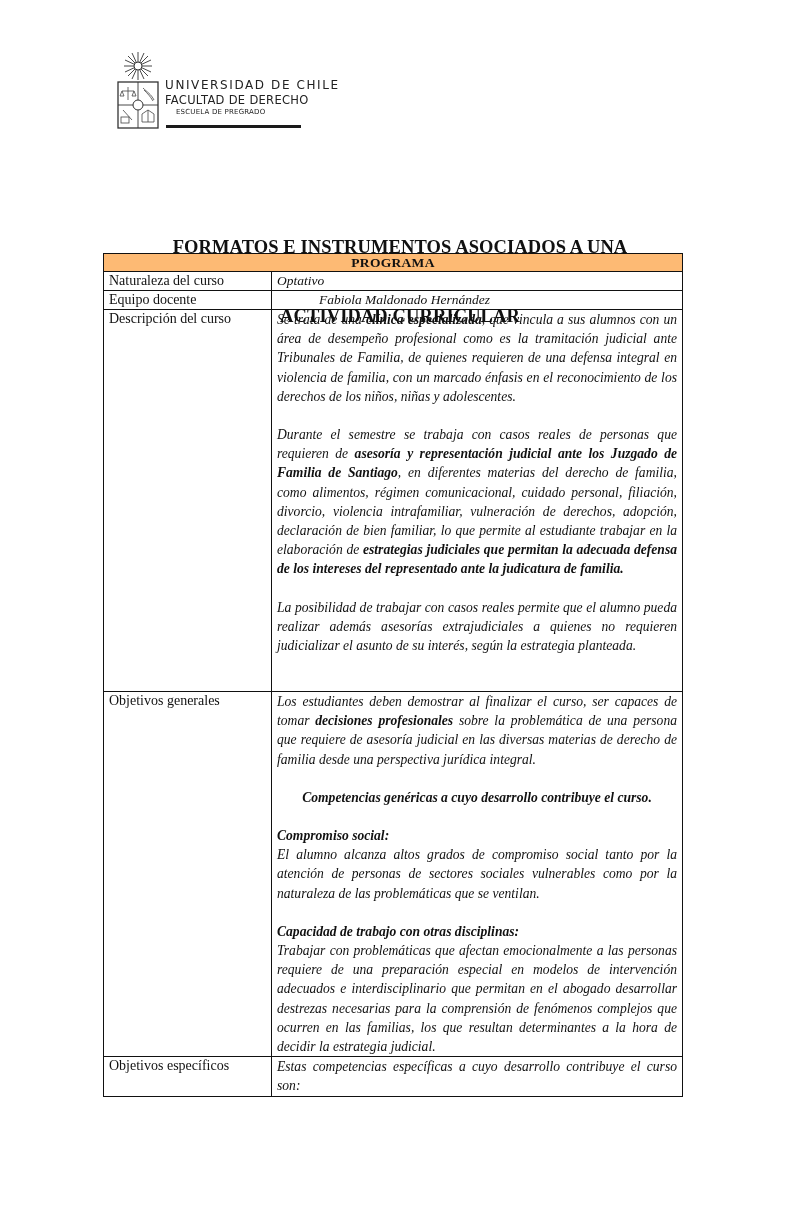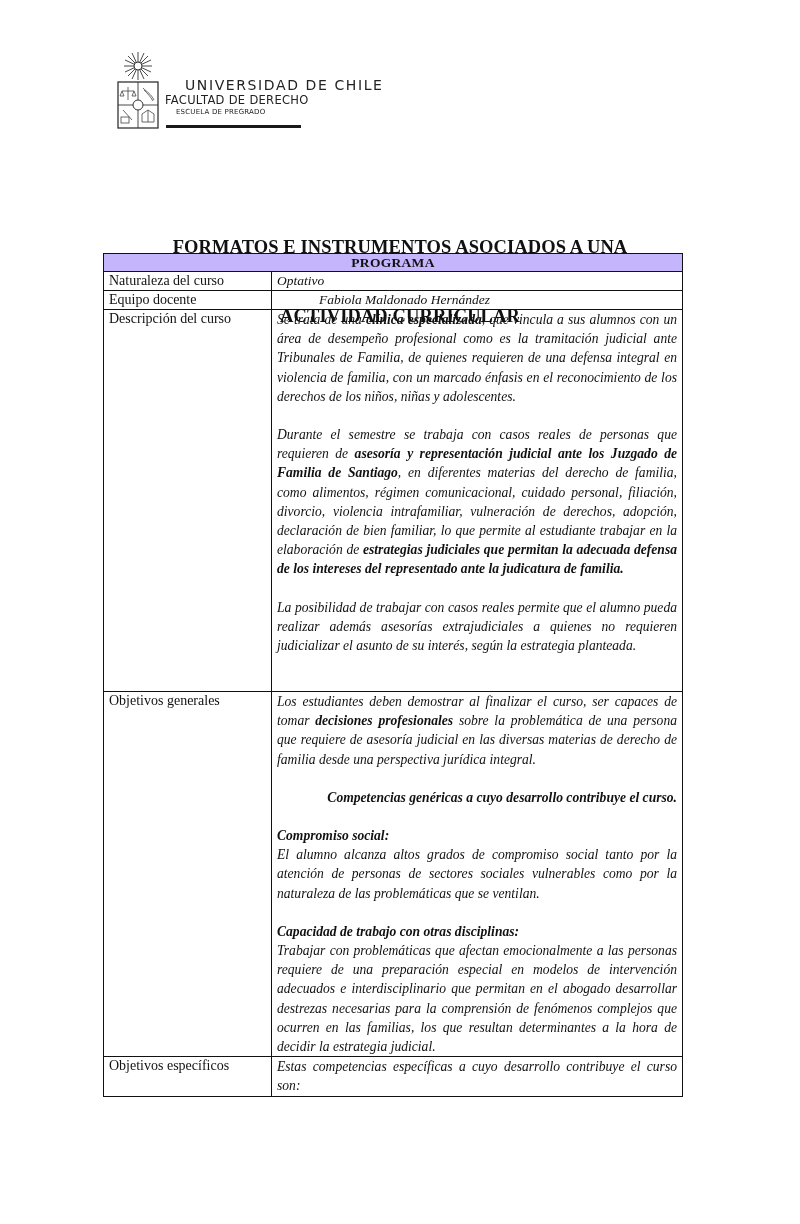--- a/index.html
+++ b/index.html
@@ -30,25 +30,24 @@
     height: 82px;
   }
   .logo-text {
     position: absolute;
     left: 52px;
     top: 27px;
     font-family: "DejaVu Sans", "Liberation Sans", sans-serif;
     color: #222;
   }
   .logo-uni {
-    font-size: 14px;
+    font-size: 12px;
     letter-spacing: 1.6px;
     line-height: 16px;
     white-space: nowrap;
-    margin-left: 20px;
   }
   .logo-fac {
     font-size: 11.5px;
     letter-spacing: 0.3px;
     line-height: 14px;
     white-space: nowrap;
   }
   .logo-esc {
     font-size: 7px;
     letter-spacing: 0.2px;
@@ -87,21 +86,21 @@
     border-collapse: collapse;
     font-family: "Liberation Serif", "DejaVu Serif", serif;
     font-size: 13.5px;
   }
   table.program td, table.program th {
     border: 1.3px solid #111;
     vertical-align: top;
     padding: 0 5px;
   }
   table.program th {
-    background: #c4b5fd;
+    background: #fdba74;
     font-weight: bold;
     text-align: center;
     height: 17px;
     line-height: 17px;
     font-size: 13.5px;
     letter-spacing: 0.3px;
   }
   td.label {
     width: 157px;
     line-height: 18px;
@@ -199,21 +198,21 @@
     <td class="value desc-cell">
       <p><span>Se trata de una </span><b>clínica especializada</b><span>, que vincula a sus alumnos con un área de desempeño profesional como es la tramitación judicial ante Tribunales de Familia, de quienes requieren de una defensa integral en violencia de familia, con un marcado énfasis en el reconocimiento de los derechos de los niños, niñas y adolescentes.</span></p>
       <p><span>Durante el semestre se trabaja con casos reales de personas que requieren de </span><b>asesoría y representación judicial ante los Juzgado de Familia de Santiago</b><span>, en diferentes materias del derecho de familia, como alimentos, régimen comunicacional, cuidado personal, filiación, divorcio, violencia intrafamiliar, vulneración de derechos, adopción, declaración de bien familiar, lo que permite al estudiante trabajar en la elaboración de </span><b>estrategias judiciales que permitan la adecuada defensa de los intereses del representado ante la judicatura de familia.</b></p>
       <p>La posibilidad de trabajar con casos reales permite que el alumno pueda realizar además asesorías extrajudiciales a quienes no requieren judicializar el asunto de su interés, según la estrategia planteada.</p>
     </td>
   </tr>
   <tr class="obj">
     <td class="label">Objetivos generales</td>
     <td class="value">
       <p><span>Los estudiantes deben demostrar al finalizar el curso, ser capaces de tomar </span><b>decisiones profesionales</b><span> sobre la problemática de una persona que requiere de asesoría judicial en las diversas materias de derecho de familia desde una perspectiva jurídica integral.</span></p>
-      <p class="heading-bold" style="text-align:right">Competencias genéricas a cuyo desarrollo contribuye el curso.</p>
+      <p class="heading-bold" style="text-align:center">Competencias genéricas a cuyo desarrollo contribuye el curso.</p>
       <p class="heading-bold">Compromiso social:</p>
       <p class="gap-small">El alumno alcanza altos grados de compromiso social tanto por la atención de personas de sectores sociales vulnerables como por la naturaleza de las problemáticas que se ventilan.</p>
       <p class="heading-bold">Capacidad de trabajo con otras disciplinas:</p>
       <p class="gap-small">Trabajar con problemáticas que afectan emocionalmente a las personas requiere de una preparación especial en modelos de intervención adecuados e interdisciplinario que permitan en el abogado desarrollar destrezas necesarias para la comprensión de fenómenos complejos que ocurren en las familias, los que resultan determinantes a la hora de decidir la estrategia judicial.</p>
     </td>
   </tr>
   <tr class="spec">
     <td class="label">Objetivos específicos</td>
     <td class="value">
       <p>Estas competencias específicas a cuyo desarrollo contribuye el curso son:</p>

